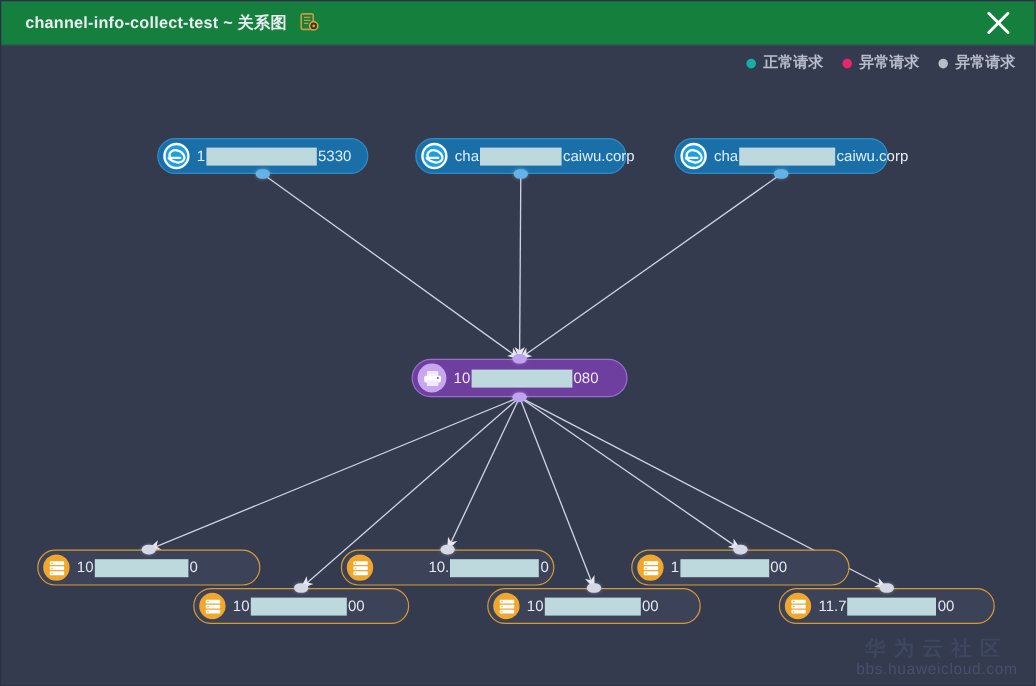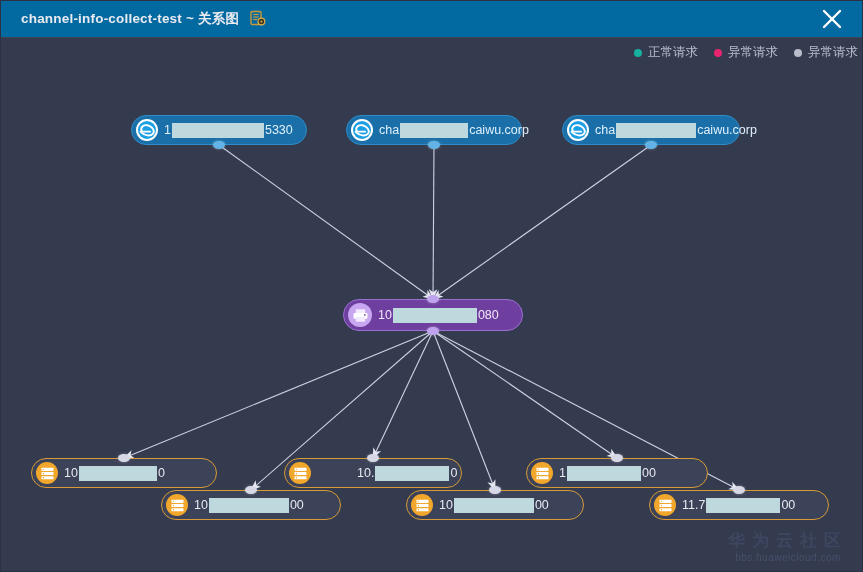--- a/index.html
+++ b/index.html
@@ -13,21 +13,21 @@
     position:relative;
     width:863px;height:572px;
     background:#343b4f;
     box-sizing:border-box;
     border:1px solid #2b3145;
     overflow:hidden;
   }
   
   #titlebar{
     position:absolute;left:0;top:0;width:863px;height:36px;
-    background:#0369a1;
+    background:#15803d;
     border-bottom:1px solid #3d4459;
     display:flex;align-items:center;
   }
   #title-strip{
     position:absolute;left:0;top:0;width:863px;height:4px;
     background:#3a4157;
   }
   #title-text{
     margin-left:20px;
     color:#e9ebf1;
@@ -40,23 +40,24 @@
     margin-left:10px;width:18px;height:18px;display:block;
   }
   #close-btn{
     position:absolute;right:10px;top:2px;
     width:44px;height:32px;
     display:flex;align-items:center;justify-content:center;
     cursor:pointer;
   }
   
   #legend{
-    position:absolute;right:4px;top:43px;
+    position:absolute;right:16px;top:43px;
     display:flex;align-items:center;gap:16px;
     font-size:12.5px;
+    font-weight:bold;
   }
   .legend-item{display:flex;align-items:center;gap:6px;}
   .legend-dot{width:8px;height:8px;border-radius:50%;display:block;}
   .legend-label{color:#b8bdcc;white-space:nowrap;font-size:12.5px;}
   
   #canvas{
     position:absolute;left:0;top:36px;width:863px;height:536px;
   }
   #edges{position:absolute;left:0;top:0;width:863px;height:536px;}
   
@@ -114,21 +115,21 @@
   
   #watermark{
     position:absolute;right:14px;bottom:6px;
     text-align:center;user-select:none;
   }
   #wm-cn{
     color:#3f4660;font-size:17px;letter-spacing:7px;
     font-weight:bold;line-height:20px;
   }
   #wm-en{
-    color:#484f6a;font-size:10px;letter-spacing:.5px;line-height:14px;
+    color:#484f6a;font-size:13px;letter-spacing:.5px;line-height:14px;
   }
 </style>
 </head>
 <body>
 
 <div id="app">
 
   <div id="title-strip"></div>
   <div id="titlebar">
     <span id="title-text">channel-info-collect-test ~ 关系图</span>

